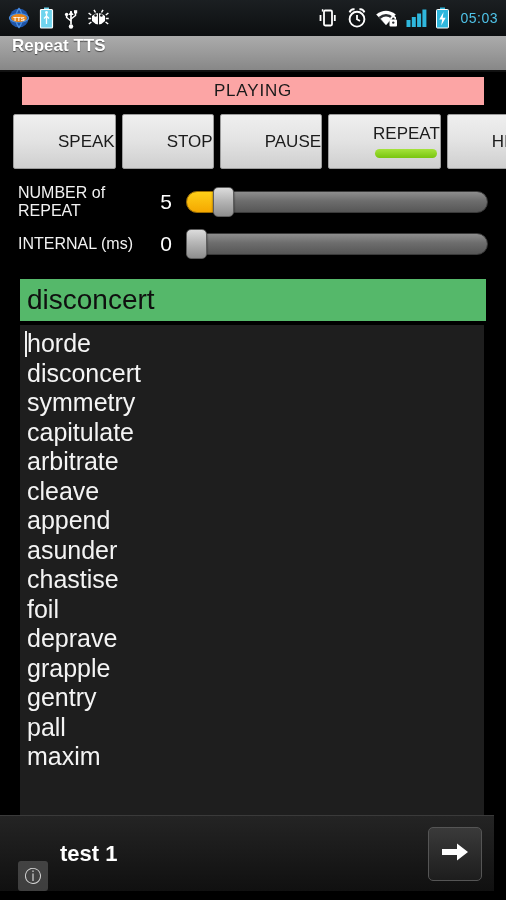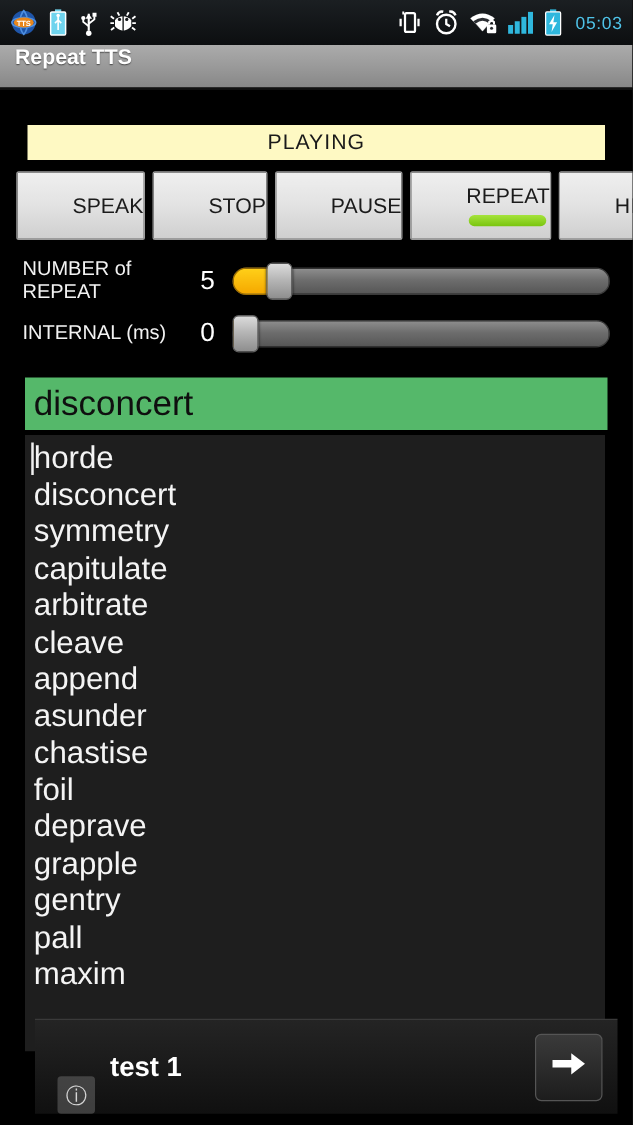--- a/index.html
+++ b/index.html
@@ -56,23 +56,23 @@
     position: absolute;
     top: 74px;
     left: 0;
     right: 0;
     bottom: 0;
     background: #000;
   }
 
   
   .status-banner {
-    margin: 26px 22px 0 22px;
+    margin: 3px 22px 0 22px;
     height: 28px;
-    background: #fef9c3;
+    background: #fca5a5;
     display: flex;
     align-items: center;
     justify-content: center;
     color: #1a1a1a;
     font-size: 17px;
     letter-spacing: 0.8px;
   }
 
   
   .button-row {
@@ -189,21 +189,21 @@
     left: 5px;
     top: 6px;
     width: 2px;
     height: 26px;
     background: #f0f0f0;
   }
 
   
   .ad-banner {
     position: absolute;
-    left: 28px;
+    left: 0;
     right: 12px;
     bottom: 9px;
     height: 76px;
     background: linear-gradient(180deg, #242424 0%, #101010 100%);
     border-top: 1px solid #3a3a3a;
     display: flex;
     align-items: center;
     padding: 0 12px;
   }
   .ad-text {

